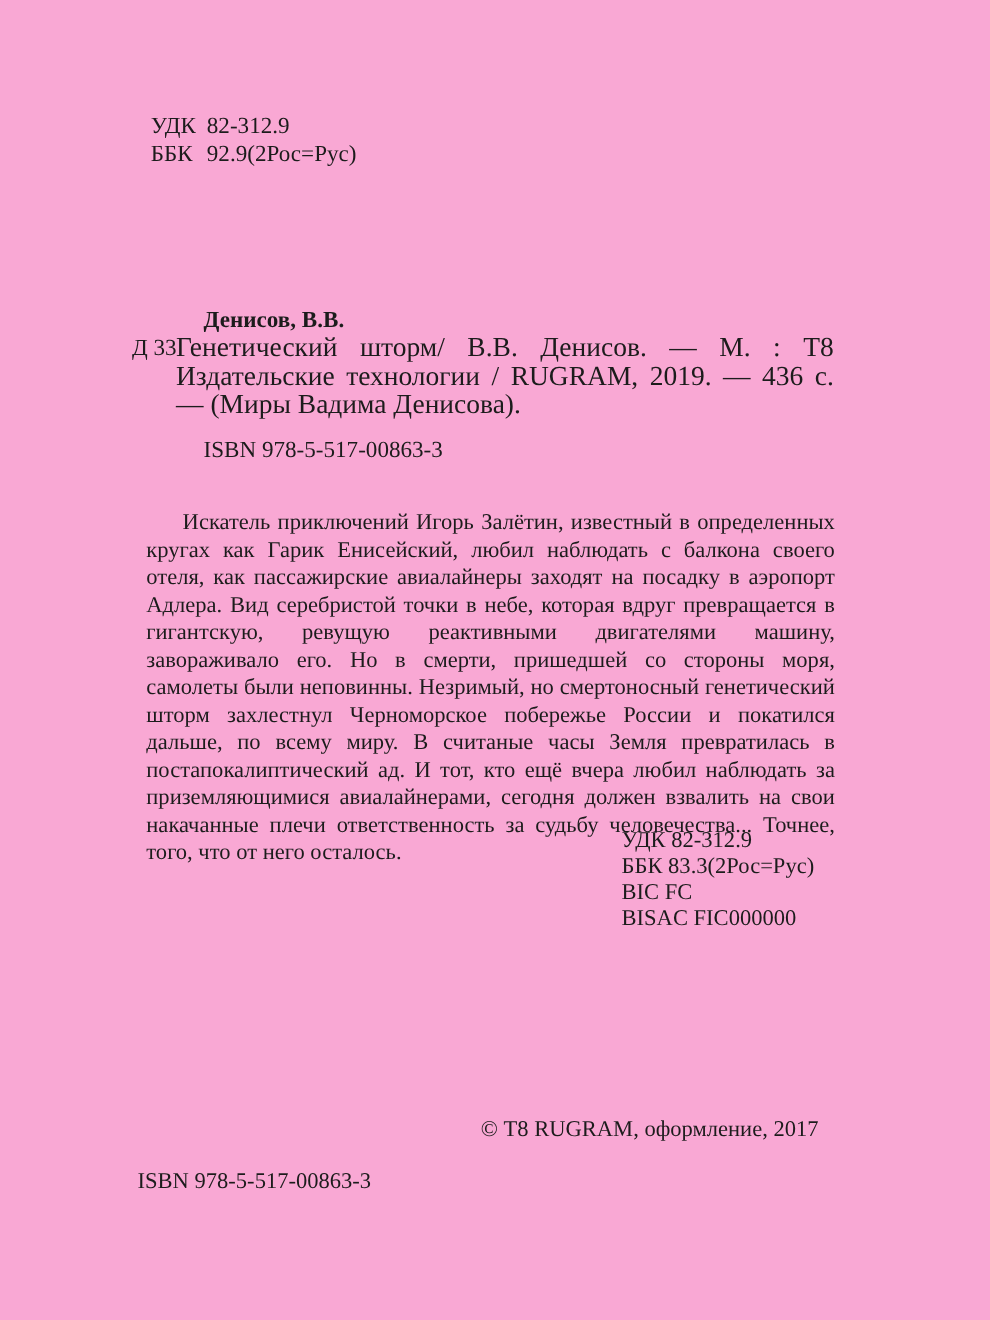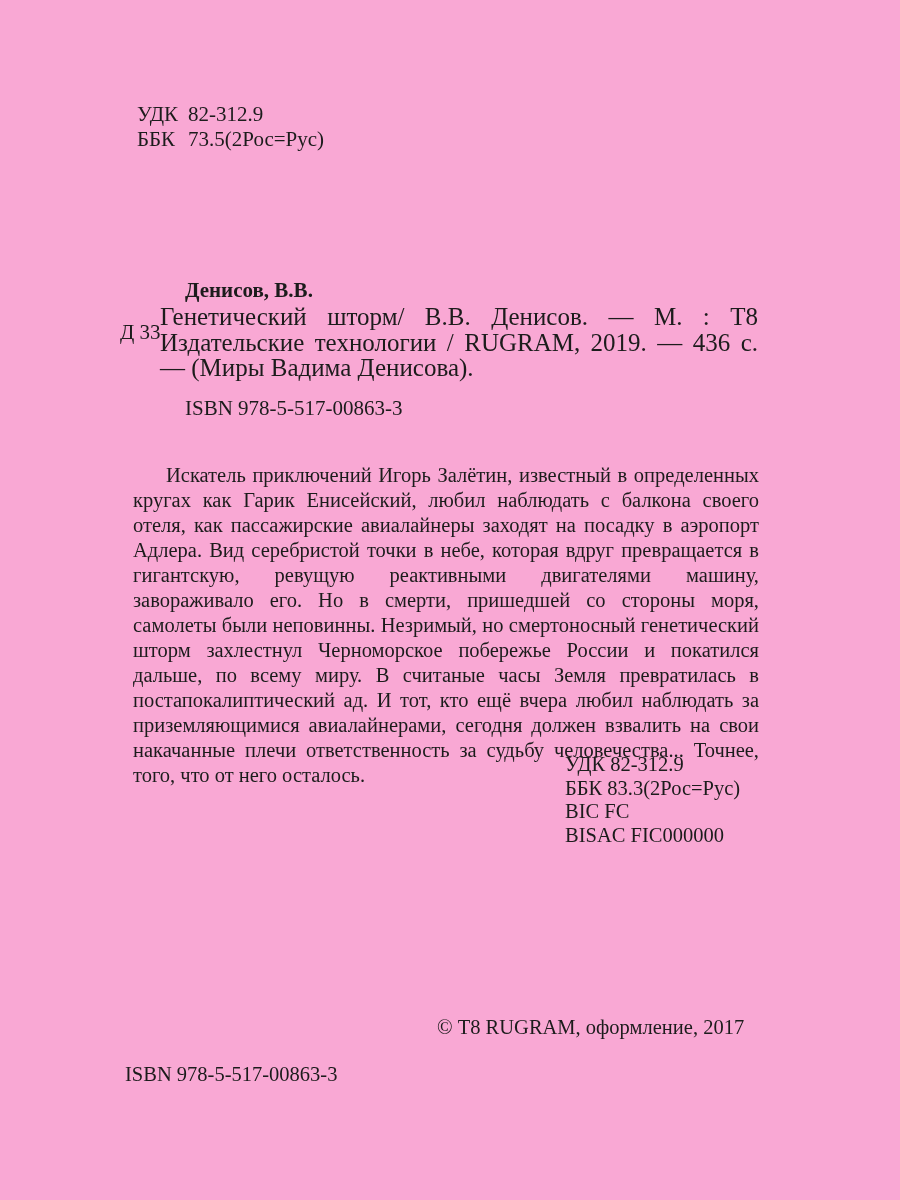--- a/index.html
+++ b/index.html
@@ -37,21 +37,21 @@
   }
   .entry {
     position: absolute;
     left: 120px;
     top: 304px;
     width: 640px;
   }
   .entry .code {
     position: absolute;
     left: 0;
-    top: 16px;
+    top: 0;
     font-size: 21px;
     line-height: 25.5px;
   }
   .entry .text {
     margin-left: 40px;
     width: 598px;
     font-size: 25px;
     line-height: 25.5px;
     text-align: justify;
   }
@@ -103,21 +103,21 @@
 
 <div class="page">
 
   <div class="top-class">
     <div class="row">
       <span class="lbl">УДК</span>
       <span>82-312.9</span>
     </div>
     <div class="row">
       <span class="lbl">ББК</span>
-      <span>73.5(2Рос=Рус)</span>
+      <span>92.9(2Рос=Рус)</span>
     </div>
   </div>
 
   <div class="author">Денисов, В.В.</div>
 
   <div class="entry">
     <span class="code">Д 33</span>
     <div class="text">Генетический шторм/ В.В. Денисов. — М. : Т8 Издательские технологии / RUGRAM, 2019. — 436 с. — (Миры Вадима Денисова).</div>
   </div>
 

